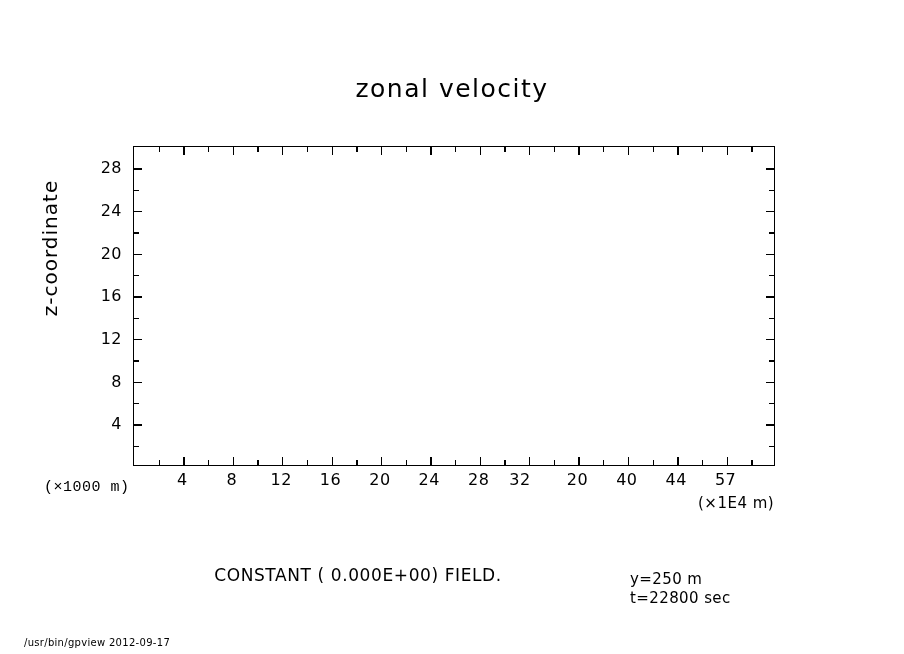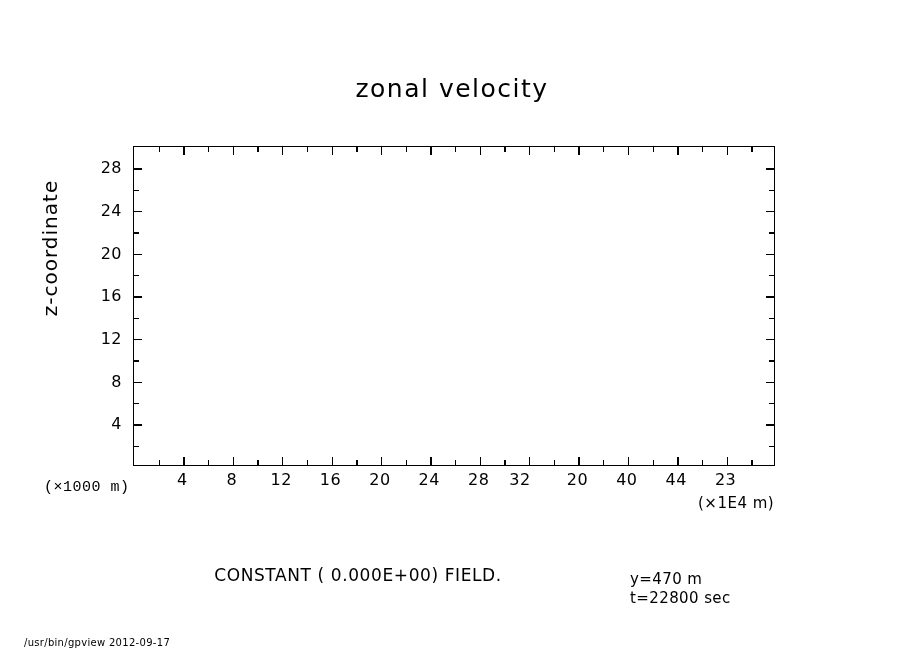--- a/index.html
+++ b/index.html
@@ -248,39 +248,39 @@
       <div class="xlabel-tick" style="left: 231.769px;">8</div>
       <div class="xlabel-tick" style="left: 281.154px;">12</div>
       <div class="xlabel-tick" style="left: 330.538px;">16</div>
       <div class="xlabel-tick" style="left: 379.923px;">20</div>
       <div class="xlabel-tick" style="left: 429.308px;">24</div>
       <div class="xlabel-tick" style="left: 478.692px;">28</div>
       <div class="xlabel-tick" style="left: 520px;">32</div>
       <div class="xlabel-tick" style="left: 577.462px;">20</div>
       <div class="xlabel-tick" style="left: 626.846px;">40</div>
       <div class="xlabel-tick" style="left: 676.231px;">44</div>
-      <div class="xlabel-tick" style="left: 725.615px;">23</div>
+      <div class="xlabel-tick" style="left: 725.615px;">57</div>
     </div>
   <div id="y-tick-labels">
       <div class="ylabel-tick" style="top: 423.333px;">4</div>
       <div class="ylabel-tick" style="top: 380.667px;">8</div>
       <div class="ylabel-tick" style="top: 338px;">12</div>
       <div class="ylabel-tick" style="top: 295.333px;">16</div>
       <div class="ylabel-tick" style="top: 252.667px;">20</div>
       <div class="ylabel-tick" style="top: 210px;">24</div>
       <div class="ylabel-tick" style="top: 167.333px;">28</div>
     </div>
 
   <div class="axis-title-y">z-coordinate</div>
 
   <div class="units-left">(×1000 m)</div>
   <div class="units-right">(×1E4 m)</div>
 
   <div class="constant-note">CONSTANT ( 0.000E+00) FIELD.</div>
 
   <div class="annot">
-    <div>y=470 m</div>
+    <div>y=250 m</div>
     <div>t=22800 sec</div>
   </div>
 
   <div class="footer-left">/usr/bin/gpview  2012-09-17</div>
 
 </div>
 
 </body></html>

